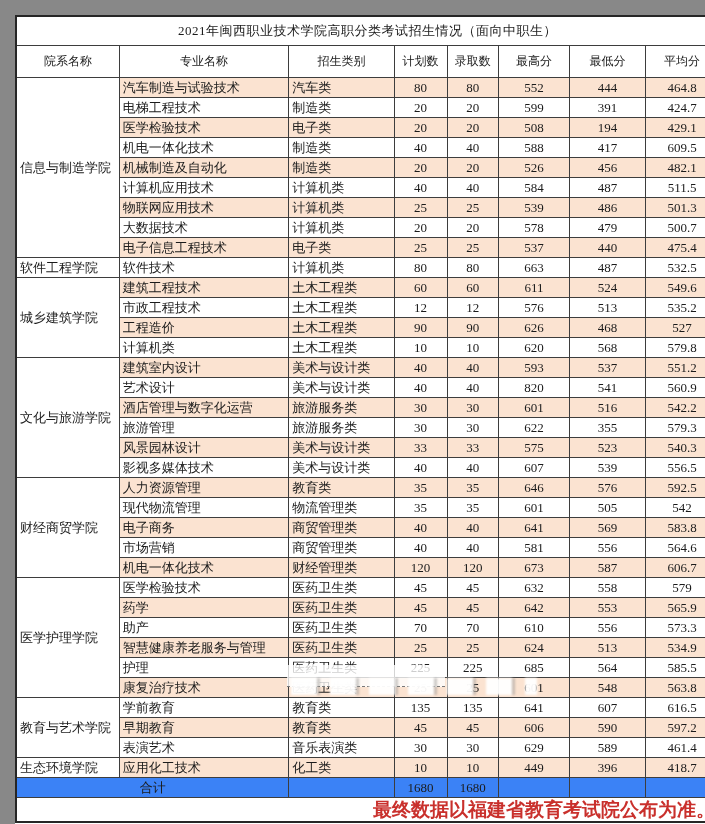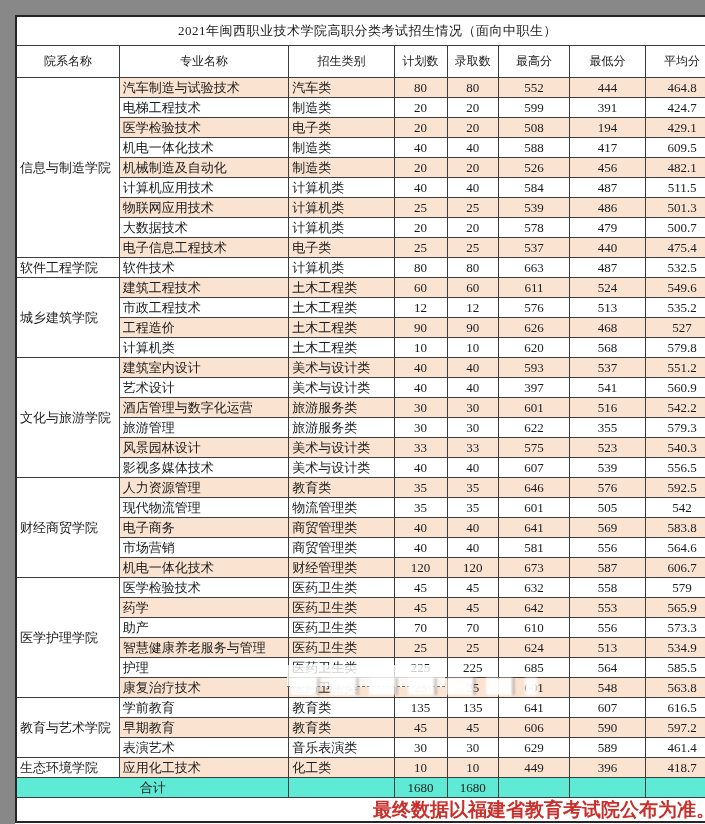--- a/index.html
+++ b/index.html
@@ -21,21 +21,21 @@
   }
   .title-cell{
     height:28px !important;line-height:28px !important;
     font-size:18px;font-weight:bold;text-align:center;letter-spacing:.5px;
   }
   .grid th{font-weight:normal;text-align:center;height:31px;line-height:31px;font-size:12px;}
   td.dept{text-align:left;background:#fff;}
   td.major,td.cat{text-align:left;}
   td.num{text-align:center;}
   tr.stripe > td:not(.dept){background:var(--stripe);}
-  tr.total-row td{background:#5eead4;}
+  tr.total-row td{background:#3b82f6;}
   tr.note-row td{
     height:23px;line-height:23px;text-align:right;
     color:var(--note);font-weight:bold;font-size:19px;border-top:1px solid var(--border);
   }
   .bottom-strip{position:absolute;left:0;bottom:0;width:705px;height:7px;background:#dedede;border-top:1px solid #bbb;}
   .page-dash{position:absolute;top:2px;right:1px;height:812px;border-left:2px dashed #555;opacity:.75;pointer-events:none;}
   
   .wm-band{
     position:absolute;left:272px;top:650px;width:158px;height:21px;
     background:rgba(255,255,255,.78);border-bottom:1px dashed #777;pointer-events:none;
@@ -217,21 +217,21 @@
           <td class="num">40</td>
           <td class="num">593</td>
           <td class="num">537</td>
           <td class="num">551.2</td>
         </tr>
         <tr>
           <td class="major">艺术设计</td>
           <td class="cat">美术与设计类</td>
           <td class="num">40</td>
           <td class="num">40</td>
-          <td class="num">397</td>
+          <td class="num">820</td>
           <td class="num">541</td>
           <td class="num">560.9</td>
         </tr>
         <tr class="stripe">
           <td class="major">酒店管理与数字化运营</td>
           <td class="cat">旅游服务类</td>
           <td class="num">30</td>
           <td class="num">30</td>
           <td class="num">601</td>
           <td class="num">516</td>

